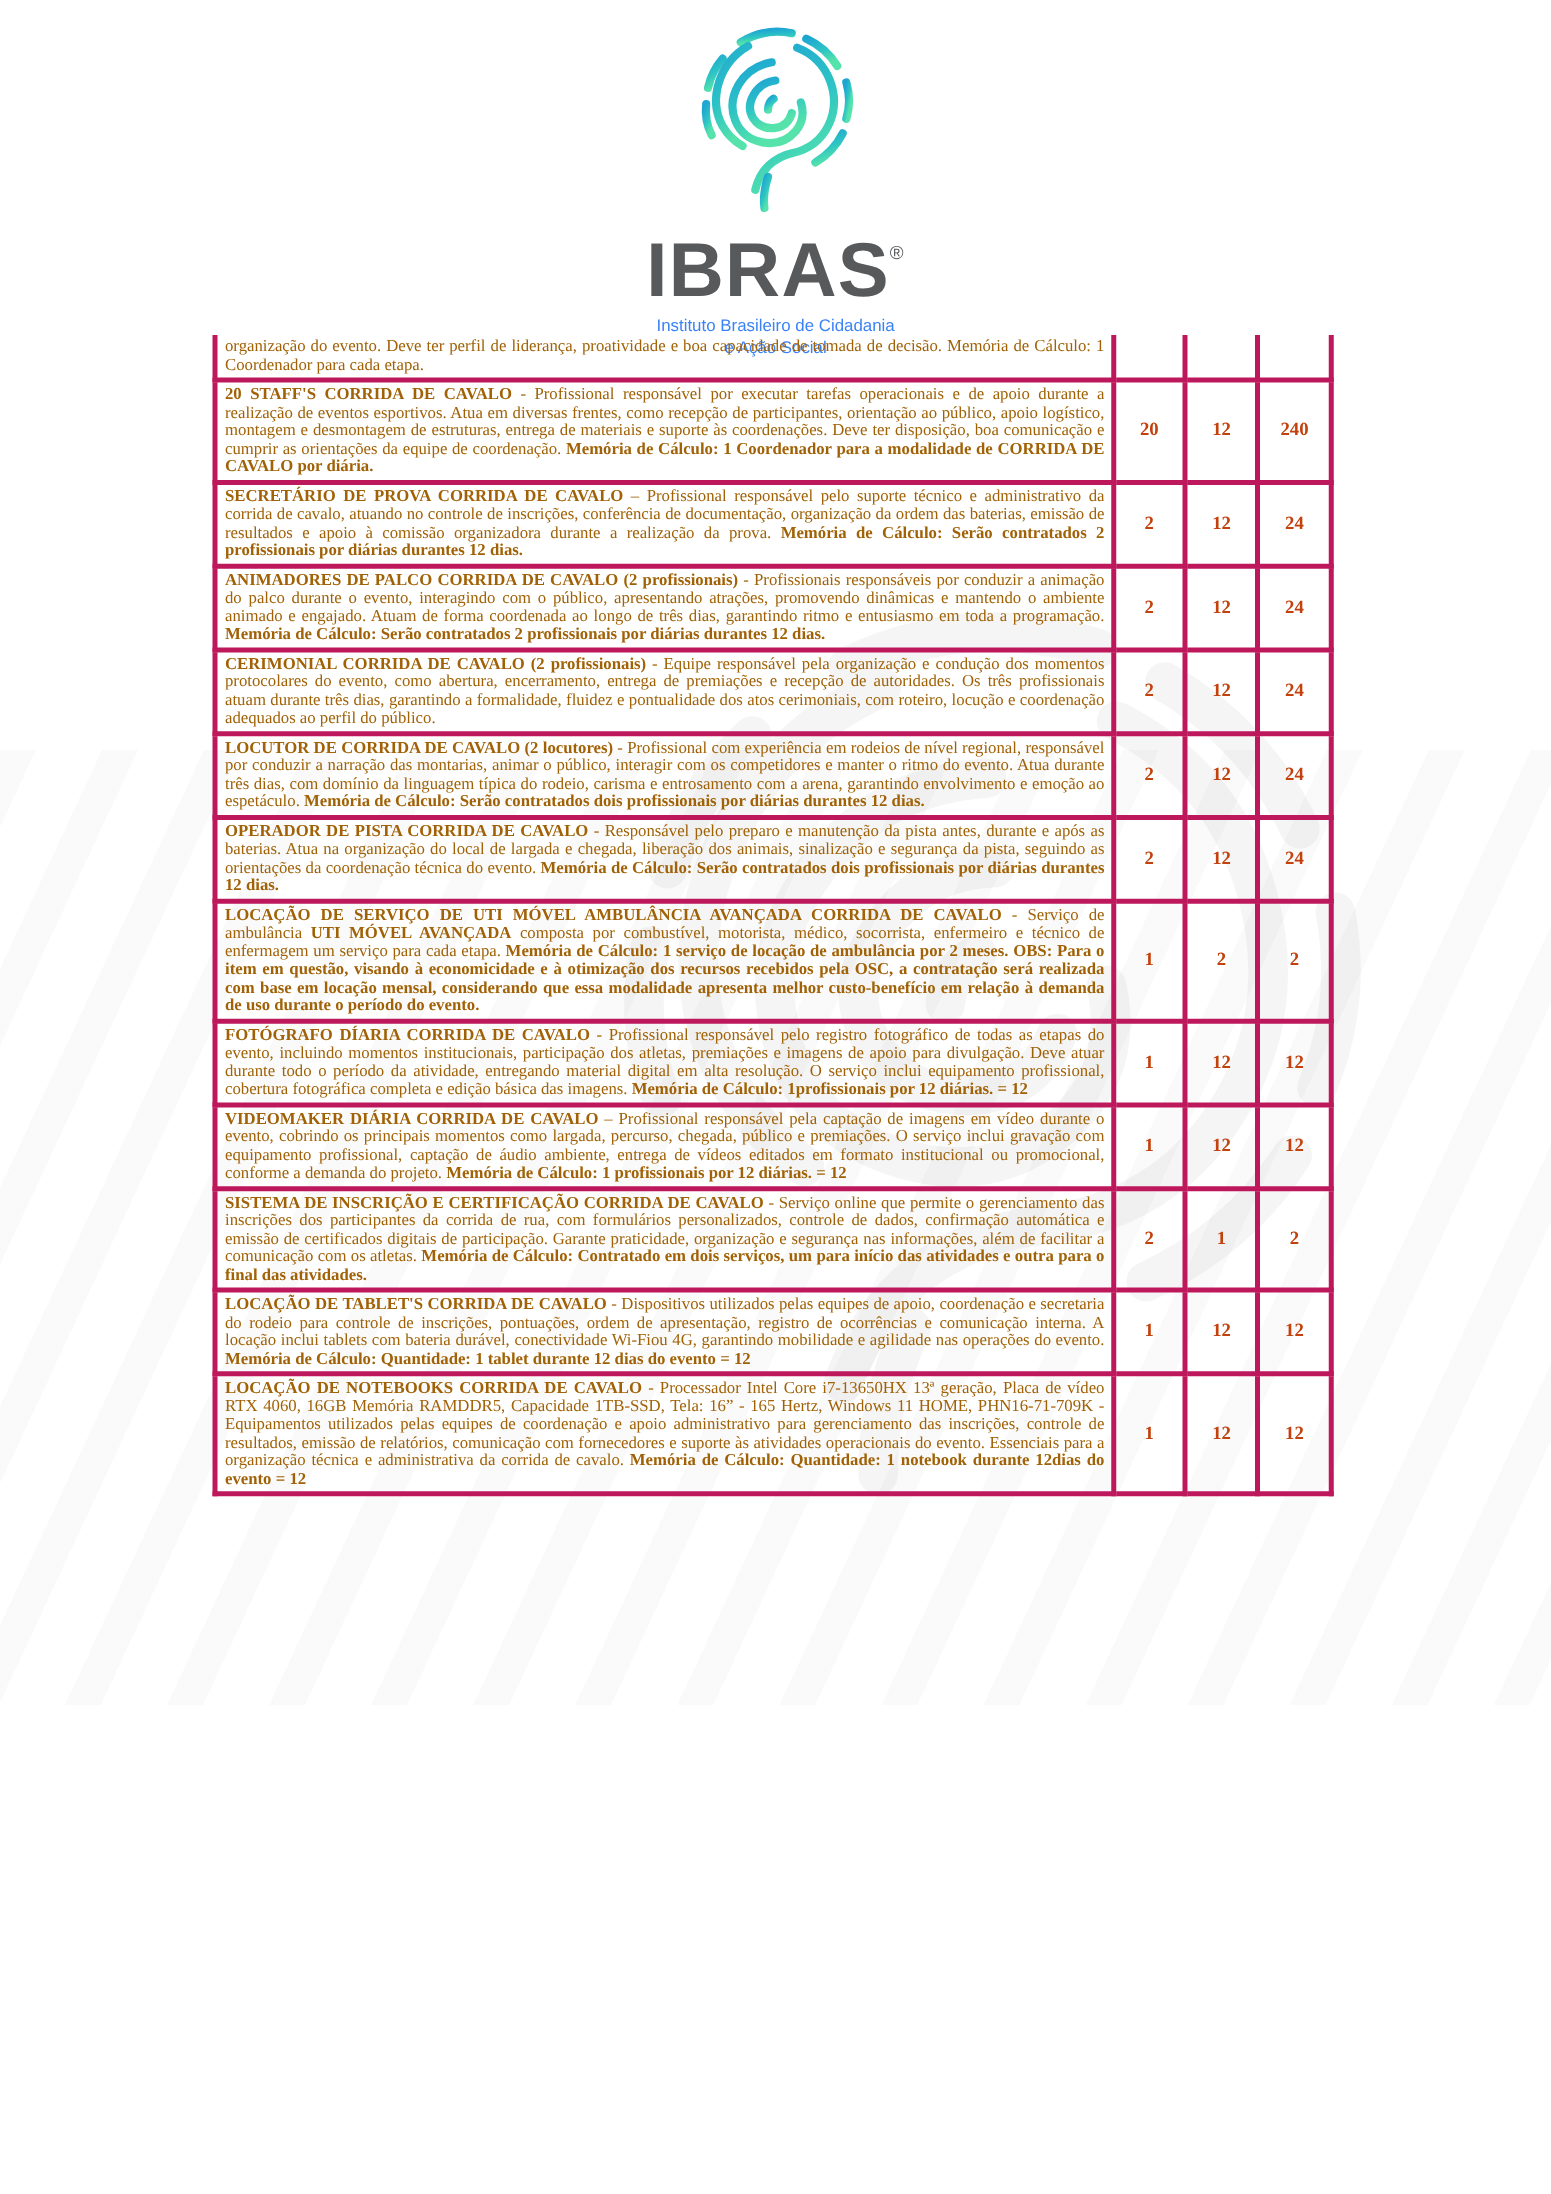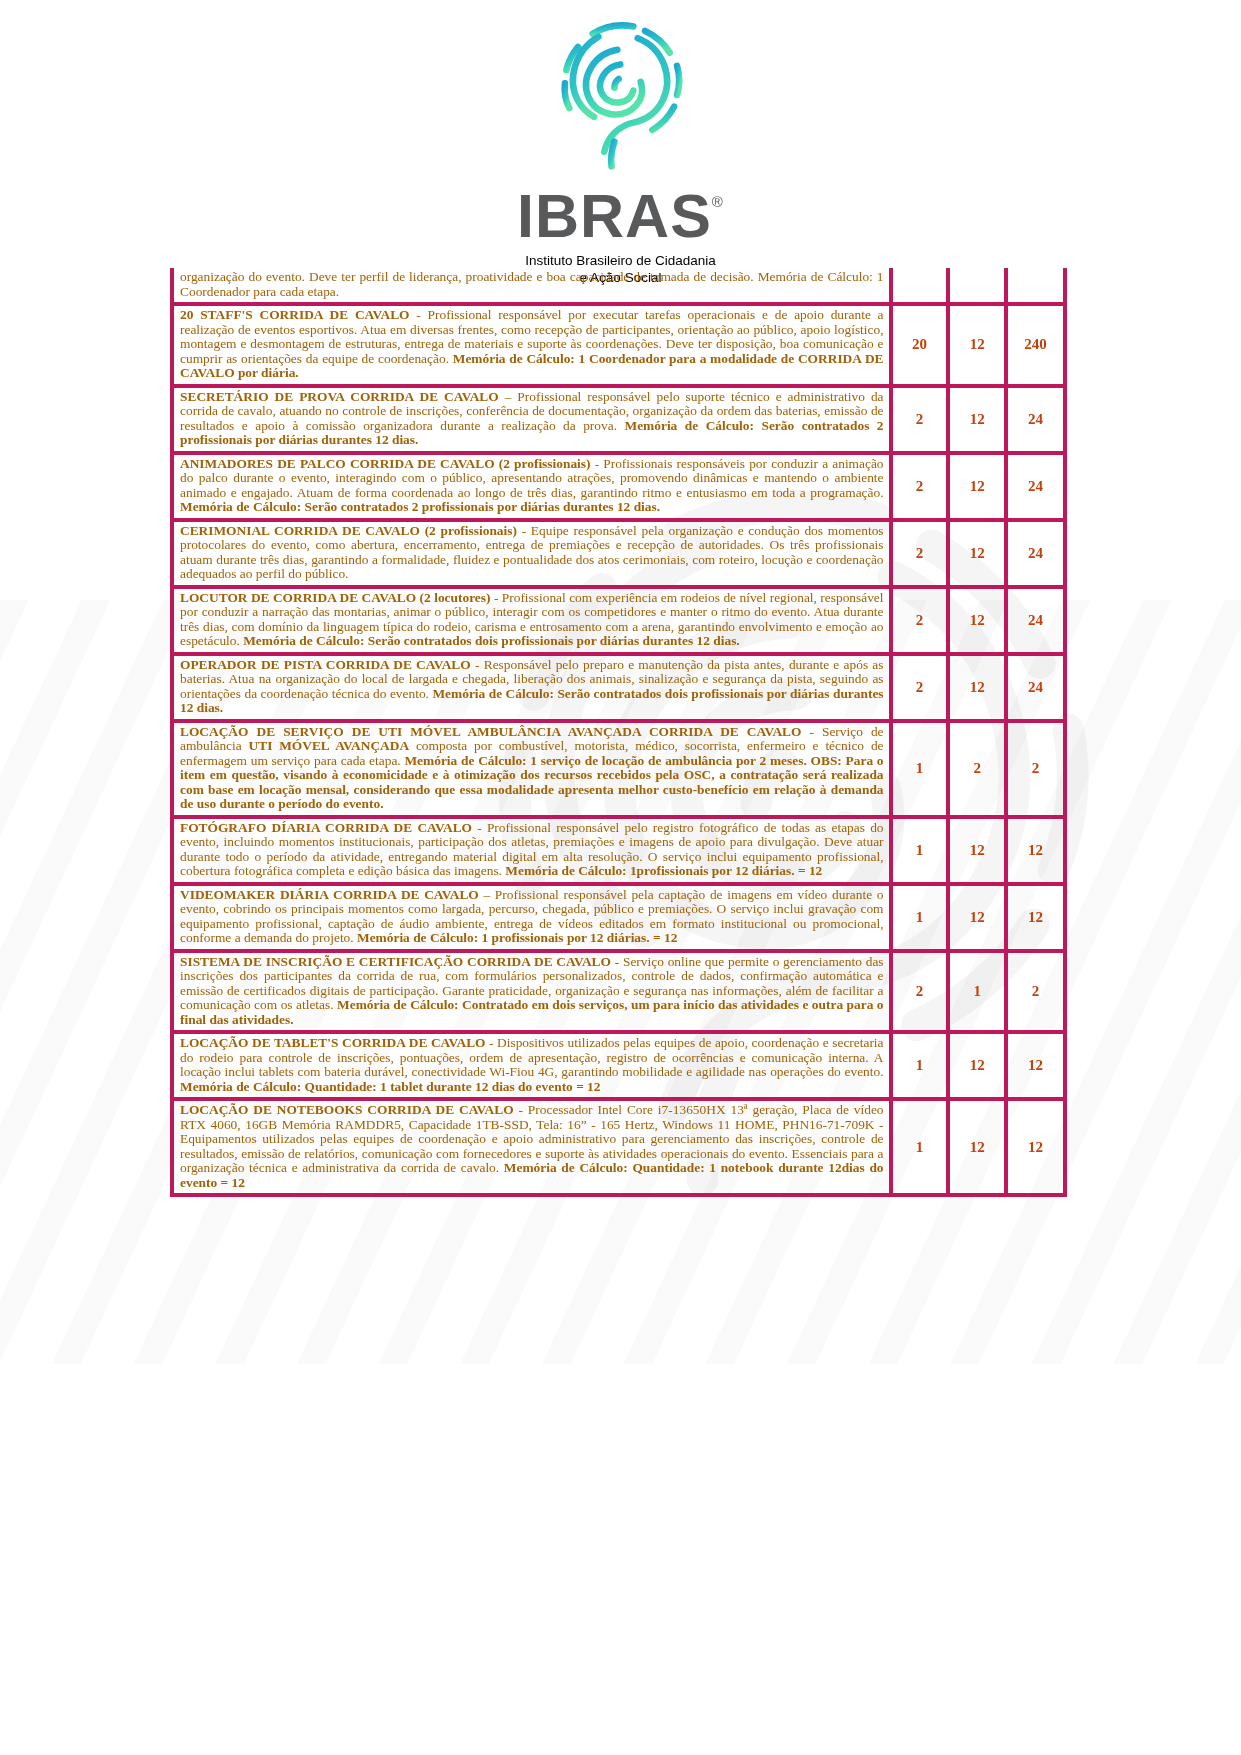--- a/index.html
+++ b/index.html
@@ -9,21 +9,21 @@
   }
   
   .header{position:absolute;top:12px;left:0;right:0;text-align:center;}
   .fp-logo{display:block;margin:0 auto;}
   .brand{
     font-family:"Liberation Sans",sans-serif;font-weight:bold;font-size:61px;
     color:#58595b;letter-spacing:1px;line-height:1;margin-top:-8px;
   }
   .reg{font-size:15px;vertical-align:30px;font-weight:normal;color:#58595b;}
   .subtitle{
-    font-family:"Liberation Sans",sans-serif;font-size:13.5px;color:#000000;
+    font-family:"Liberation Sans",sans-serif;font-size:13.5px;color:#3b82f6;
     line-height:17px;margin-top:5px;
   }
   
   .stripes{
     position:absolute;left:0;top:600px;width:100%;height:800px;
     background:repeating-linear-gradient(115deg, rgba(130,130,130,.045) 0 26px, transparent 26px 74px);
     pointer-events:none;
   }
   .watermark{position:absolute;left:400px;top:440px;opacity:.055;transform:rotate(6deg);pointer-events:none;}
   

